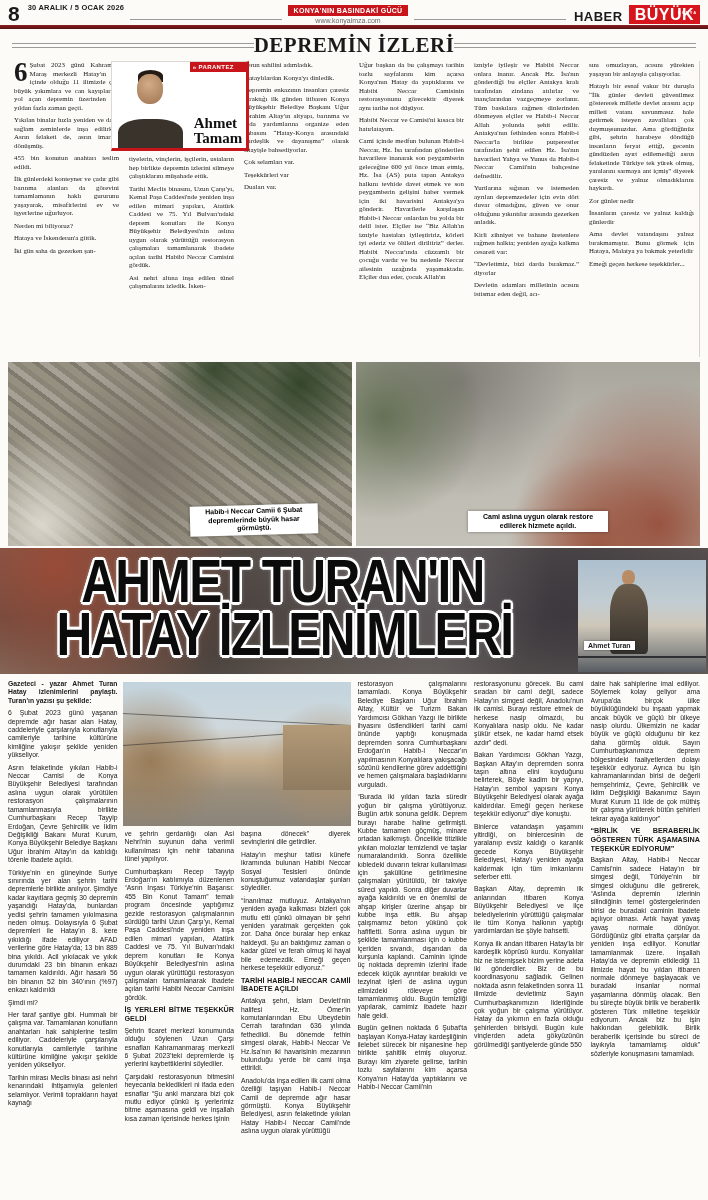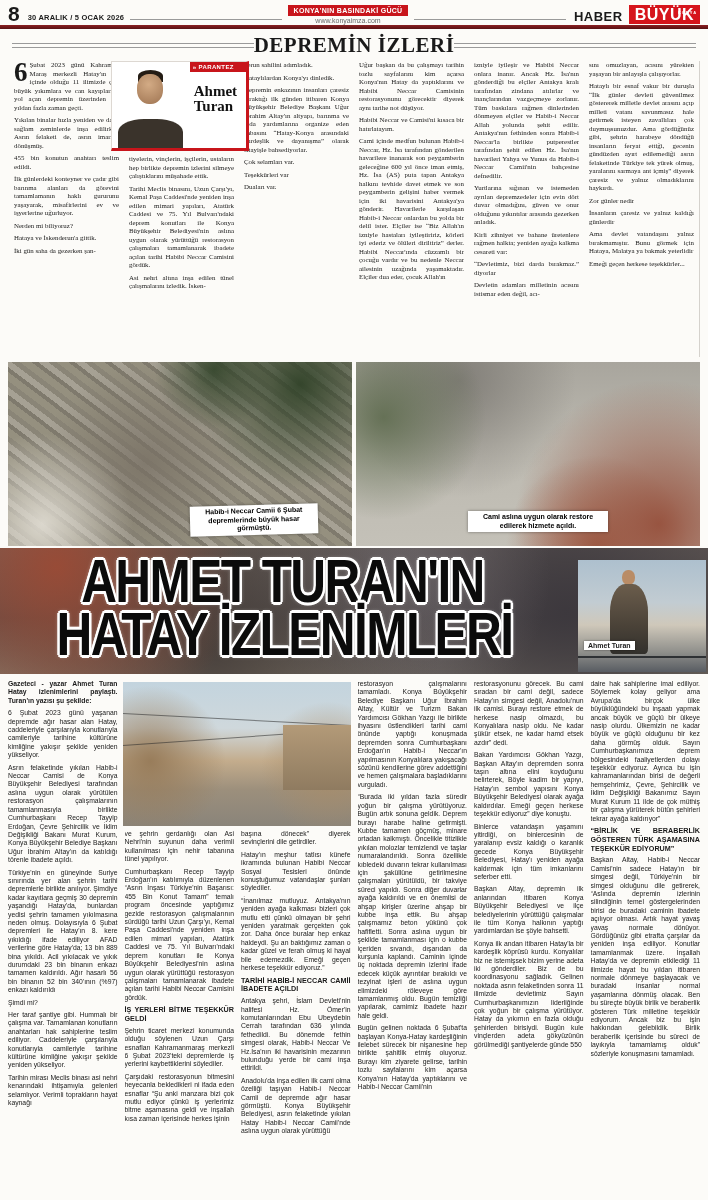--- a/index.html
+++ b/index.html
@@ -2,21 +2,21 @@
 <html lang="tr"><head>
 <meta charset="utf-8">
 <style>
   * { box-sizing: border-box; margin: 0; padding: 0; }
   body { width: 708px; height: 1200px; overflow: hidden; background: #fcfbf8; font-family: "Liberation Sans", sans-serif; color: #1a1a1a; }
   .page { position: relative; width: 708px; height: 1200px; }
 
   
   .header { display: flex; align-items: flex-end; padding: 2px 8px 1px 6px; height: 25px; position: relative; }
   .pagenum { font-family: "Liberation Sans", sans-serif; font-weight: bold; font-size: 21px; line-height: 20px; padding: 0 4px 0 2px; }
-  .date { font-weight: bold; font-size: 7.5px; letter-spacing: .2px; margin: 0 0 2px 4px; white-space: nowrap; }
+  .date { font-weight: bold; font-size: 7.5px; letter-spacing: .2px; margin: 0 0 12px 4px; white-space: nowrap; }
   .hrule { flex: 1; height: 1px; background: #9a9a9a; margin: 0 6px 4px; }
   .slogan-wrap { display: flex; flex-direction: column; align-items: center; margin-bottom: 0; }
   .slogan { background: #c8151b; color: #fff; font-weight: bold; font-size: 7px; padding: 2px 6px; letter-spacing: .3px; white-space: nowrap; }
   .website { font-size: 7px; color: #666; margin-top: 1px; }
   .section-label { font-weight: bold; font-size: 13px; letter-spacing: .5px; margin: 0 6px 0 2px; }
   .brand { background: #d6151c; color: #fff; position: relative; padding: 3px 6px 2px; font-weight: bold; font-size: 16px; line-height: 14px; letter-spacing: .5px; }
   .brand-sub { position: absolute; top: 1px; right: 3px; font-size: 4px; letter-spacing: 1px; font-weight: bold; }
   .maroon-rule { height: 4px; background: linear-gradient(180deg, #8c2022, #571012); margin: 0; }
 
   
@@ -33,21 +33,21 @@
   .seg-h { font-weight: bold; font-size: 7.2px; line-height: 8.8px; margin: 3px 0; }
   .seg-drop::first-letter { float: left; font-size: 27px; line-height: 22px; font-weight: bold; padding-right: 2px; }
   .spacer-author { height: 94px; }
 
   
   .author-box { position: absolute; left: 97px; top: 0; width: 138px; height: 90px; background: #fff; border: 1px solid #ddd8d2; border-right: 3px solid #c8151b; border-bottom: 3px solid #c8151b; display: flex; }
   .author-photo { width: 58%; height: 100%; position: relative; background: linear-gradient(180deg, #b6a astronomy), linear-gradient(180deg, #b3a48d 0%, #8d7d68 35%, #5f5445 65%, #3e382e 100%); overflow: hidden; }
   .author-face { position: absolute; left: 32%; top: 14%; width: 26px; height: 30px; border-radius: 46%; background: radial-gradient(circle at 45% 35%, #d3ab85, #a97f5c 80%); }
   .author-hair { position: absolute; left: 33%; top: 9%; width: 25px; height: 12px; border-radius: 50% 50% 0 0; background: #241c14; }
   .author-suit { position: absolute; left: 8%; bottom: -4px; width: 84%; height: 38%; border-radius: 40% 40% 0 0; background: #3a332b; }
-  .author-right { flex: 1; display: flex; flex-direction: column; }
+  .author-right { flex: 1; display: flex; flex-direction: column; gap: 32px; }
   .kicker-bar { background: #c8151b; color: #fff; font-weight: bold; font-size: 6px; letter-spacing: .4px; padding: 2px 3px; display: flex; align-items: center; gap: 2px; }
   .author-name { font-family: "Liberation Serif", serif; font-weight: bold; font-size: 15px; line-height: 15px; color: #111; padding: 12px 2px 0 4px; }
 
   
   .photo-row { display: flex; gap: 4px; margin: 5px 8px 0; height: 184px; }
   .photo { position: relative; flex: 1; overflow: hidden; }
   .photo-ruins { background:
       radial-gradient(circle at 85% 12%, rgba(48,66,40,.95), rgba(48,66,40,0) 32%),
       radial-gradient(circle at 60% 4%, rgba(52,70,44,.9), rgba(52,70,44,0) 22%),
       radial-gradient(circle at 10% 88%, rgba(222,218,208,.95), rgba(222,218,208,0) 26%),
@@ -174,21 +174,21 @@
         <div class="author-face"></div>
         <div class="author-suit"></div>
       </div>
       <div class="author-right">
         <div class="kicker-bar">
           <span>»</span>
           <span>PARANTEZ</span>
         </div>
         <div class="author-name">
           <div>Ahmet</div>
-          <div>Turan</div>
+          <div>Tamam</div>
         </div>
       </div>
     </div>
   </div>
 
   <div class="photo-row">
     <div class="photo photo-ruins">
       <div class="photo-caption cap-left">Habib-i Neccar Camii 6 Şubat depremlerinde büyük hasar görmüştü.</div>
     </div>
     <div class="photo photo-courtyard">

